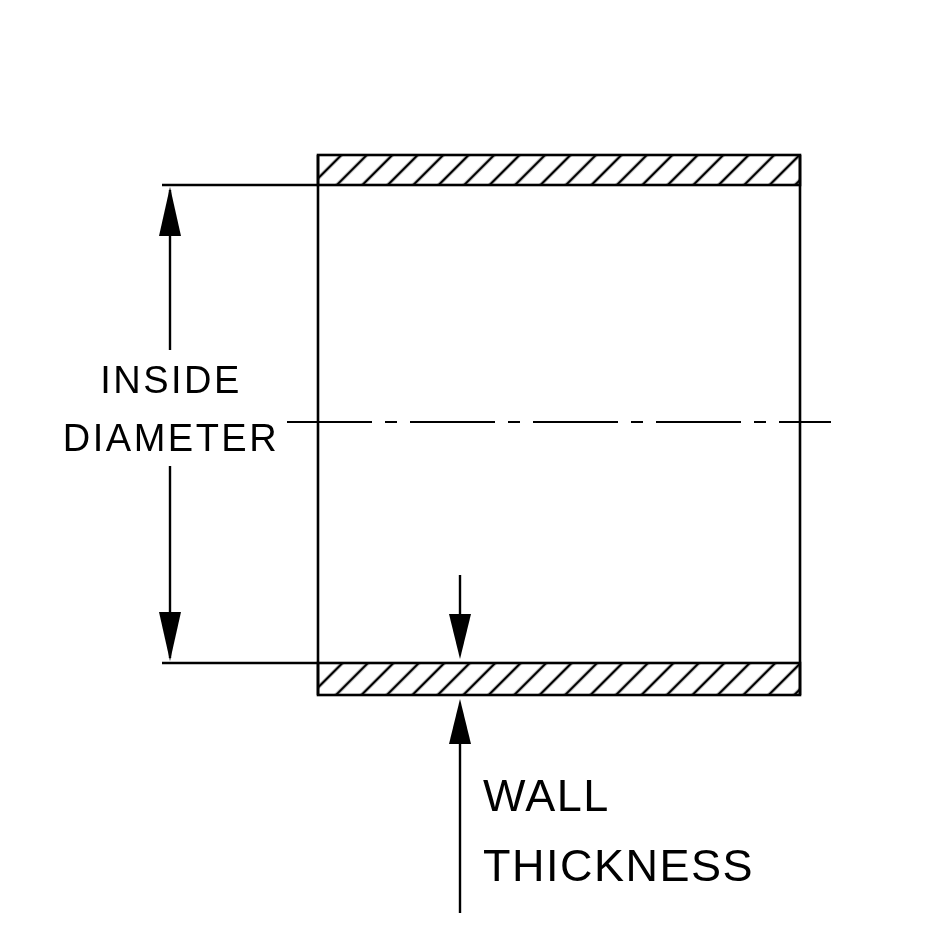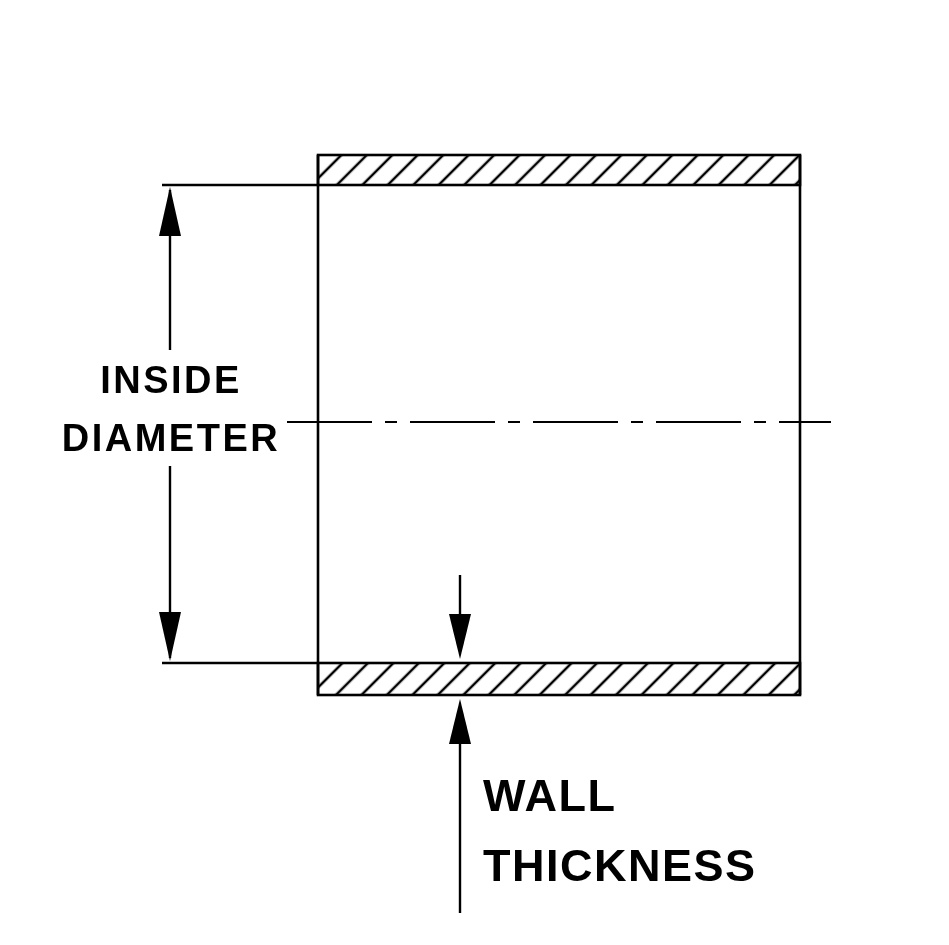--- a/index.html
+++ b/index.html
@@ -7,21 +7,20 @@
   body {
     width:949px; height:945px;
     background:var(--bg);
     font-family:"Liberation Sans", sans-serif;
   }
   .stage {
     position:relative;
     width:949px; height:945px;
     background:var(--bg);
     overflow:hidden;
-    font-weight:bold;
   }
   .stage svg { position:absolute; left:0; top:0; color:var(--line); }
   text { fill:currentColor; }
   .dim-label  { font-size:38px; letter-spacing:2.5px; }
   .wall-label { font-size:45px; letter-spacing:1.5px; }
 </style>
 </head>
 <body>
 
 <div class="stage">

